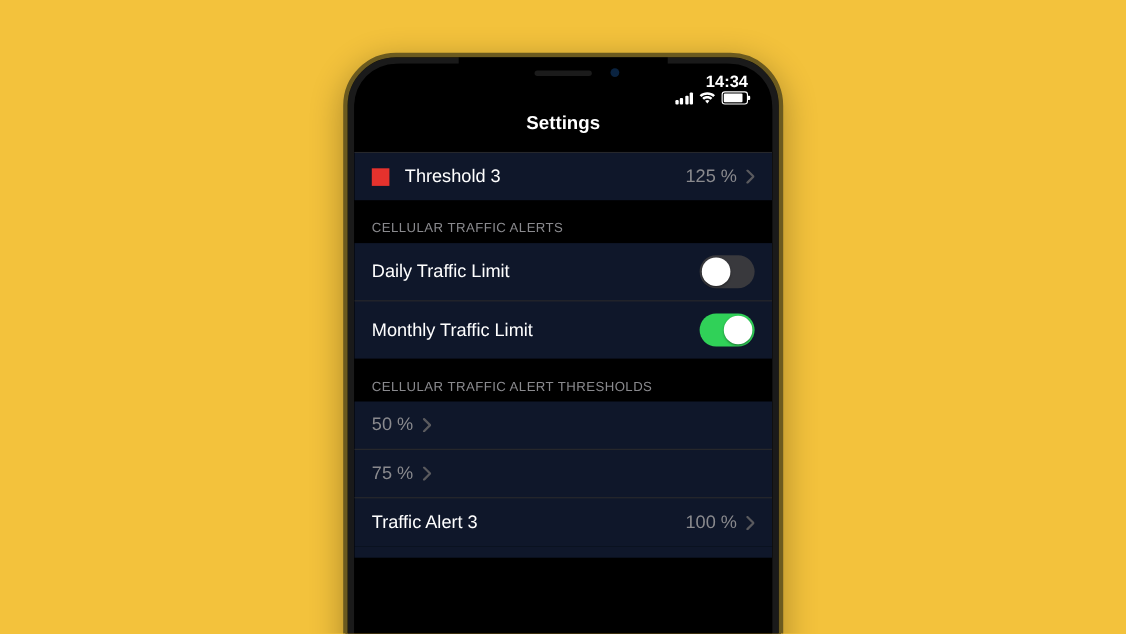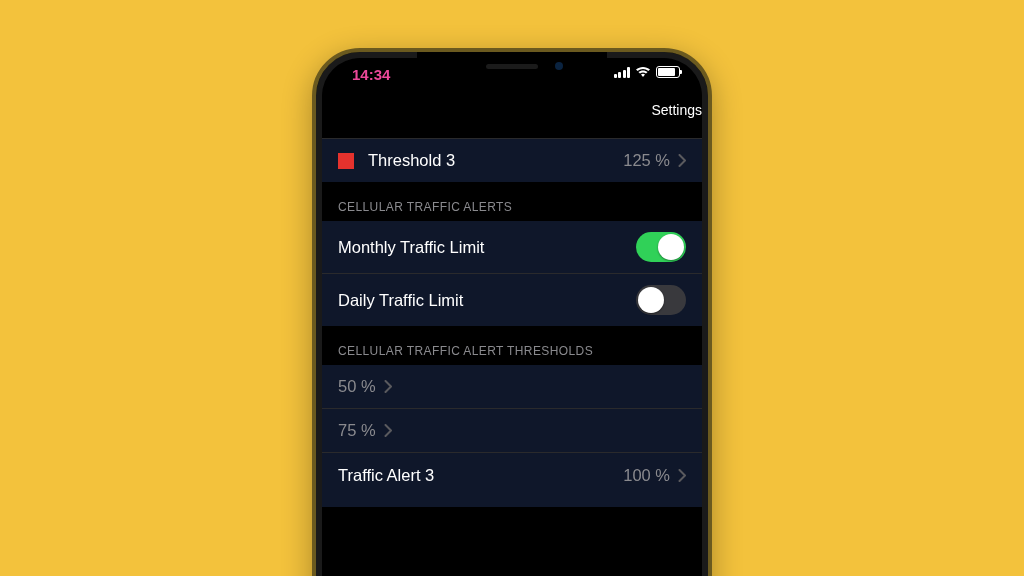--- a/index.html
+++ b/index.html
@@ -40,35 +40,35 @@
   .camera { width:8px; height:8px; background:#0a2340; border-radius:50%; position:absolute; right:44px; top:10px; }
   .screen {
     position:absolute;
     inset: 6px;
     border-radius:42px;
     overflow:hidden;
     background:#000;
   }
   .statusbar {
     height: 36px;
-    display:flex; justify-content:space-between; align-items:flex-start;
+    display:flex; justify-content:space-between; align-items:flex-end;
     padding: 8px 22px 0 30px;
-    color:#ec4899; font-size:15px; font-weight:600;
+    color:#ffffff; font-size:15px; font-weight:600;flex-direction:column;
   }
   .status-right { display:flex; align-items:center; gap:5px; }
   .bars { display:flex; align-items:flex-end; gap:1.5px; height:11px; }
   .bars span { width:3px; background:#fff; border-radius:1px; }
   .bars span:nth-child(1){height:4px} .bars span:nth-child(2){height:6px} .bars span:nth-child(3){height:8px} .bars span:nth-child(4){height:11px}
   .wifi { width:16px; height:12px; position:relative; }
   .wifi svg { display:block; }
   .battery { width:24px; height:12px; border:1.5px solid #fff; border-radius:3px; position:relative; }
   .battery::after { content:''; position:absolute; right:-3px; top:3px; width:2px; height:4px; background:#fff; border-radius:0 1px 1px 0; }
   .battery-fill { position:absolute; left:1px; top:1px; bottom:1px; width:17px; background:#fff; border-radius:1px; }
   .navbar {
-    text-align:right; color:#fff; font-size:14px; font-weight:400; padding:8px 0 12px;
+    text-align:center; color:#fff; font-size:17px; font-weight:700; padding:8px 0 12px;
   }
   .content { position:absolute; top:80px; left:0; right:0; bottom:0; overflow:hidden; }
   .section-header {
     color:#8a8a8e; font-size:12px; letter-spacing:.4px;
     padding: 18px 16px 7px;
     text-transform:uppercase;
   }
   .cell-group { background:#0f172a; }
   .cell {
     display:flex; align-items:center;
@@ -141,28 +141,28 @@
             <svg width="8" height="13" viewBox="0 0 8 13">
                 <path d="M1.5 1 L7 6.5 L1.5 12" stroke="#5a5a5e" stroke-width="2" fill="none" stroke-linecap="round" stroke-linejoin="round"></path>
               </svg>
           </div>
         </div>
       </div>
 
       <div class="section-header">CELLULAR TRAFFIC ALERTS</div>
       <div class="cell-group">
         <div class="cell">
-          <div class="cell-label">Monthly Traffic Limit</div>
-          <div class="toggle on">
+          <div class="cell-label">Daily Traffic Limit</div>
+          <div class="toggle off">
               <div class="knob"></div>
             </div>
         </div>
         <div class="cell">
-          <div class="cell-label">Daily Traffic Limit</div>
-          <div class="toggle off">
+          <div class="cell-label">Monthly Traffic Limit</div>
+          <div class="toggle on">
               <div class="knob"></div>
             </div>
         </div>
       </div>
 
       <div class="section-header">CELLULAR TRAFFIC ALERT THRESHOLDS</div>
       <div class="cell-group">
         <div class="cell">
           <div class="cell-value">50 %</div>
           <div class="chevron">

